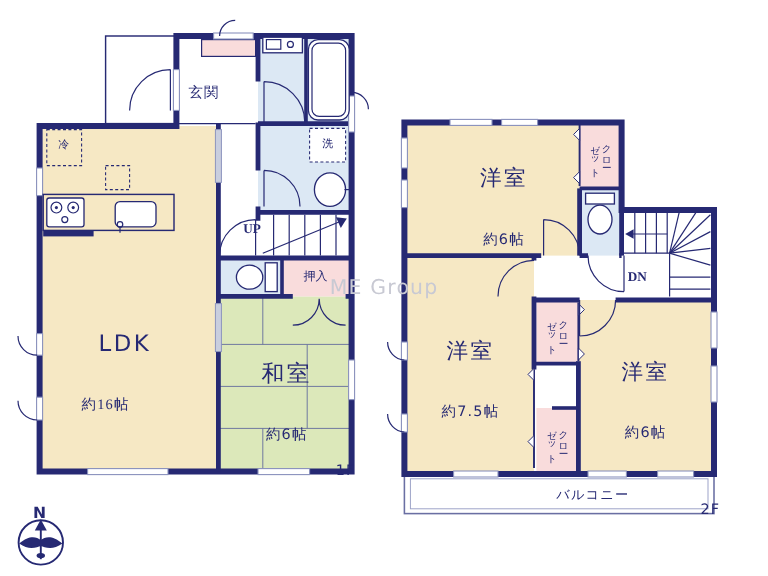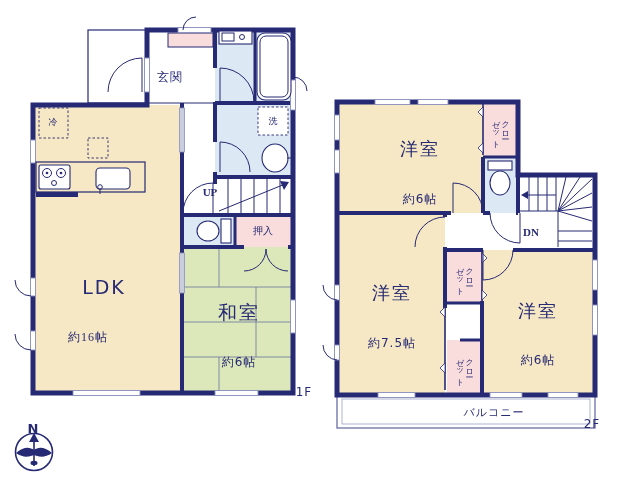--- a/index.html
+++ b/index.html
@@ -252,21 +252,21 @@
 
 <div class="lbl room-name" style="left:104px;top:287px;text-align:right;">LDK</div>
 <div class="lbl room-size" style="left:88px;top:309px;font-family:Liberation Serif, serif;">約16帖</div>
 <div class="lbl room-name" style="left:239px;top:312px;text-align:right;">和室</div>
 <div class="lbl room-size" style="left:239px;top:334px;">約6帖</div>
 <div class="lbl" style="left:170px;top:77px;font-size:12px;letter-spacing:1px;">玄関</div>
 <div class="lbl small-lbl" style="left:263px;top:231px;">押入</div>
 <div class="lbl tiny-lbl" style="left:273px;top:121px;">洗</div>
 <div class="lbl tiny-lbl" style="left:53px;top:122px;">冷</div>
 <div class="lbl stair-lbl" style="left:210px;top:192px;">UP</div>
-<div class="lbl floor-lbl" style="left:304px;top:392px;">1F</div>
+<div class="lbl floor-lbl" style="left:288px;top:392px;">1F</div>
 
 <div class="lbl room-name" style="left:420px;top:149px;font-size:18px;">洋室</div>
 <div class="lbl room-size" style="left:420px;top:171px;">約6帖</div>
 <div class="lbl room-name" style="left:392px;top:293px;font-size:18px;">洋室</div>
 <div class="lbl room-size" style="left:392px;top:315px;">約7.5帖</div>
 <div class="lbl room-name" style="left:538px;top:311px;font-size:18px;">洋室</div>
 <div class="lbl room-size" style="left:538px;top:332px;">約6帖</div>
 
 <div class="lbl vtext" style="left:500px;top:130px;">
   <span>クロー</span>
@@ -278,15 +278,16 @@
 </div>
 <div class="lbl vtext" style="left:464px;top:368px;">
   <span>クロー</span>
   <span>ゼット</span>
 </div>
 
 <div class="lbl" style="left:469px;top:412px;font-size:11px;letter-spacing:1px;margin-left:25px;">バルコニー</div>
 <div class="lbl stair-lbl" style="left:531px;top:232px;">DN</div>
 <div class="lbl floor-lbl" style="left:592px;top:424px;">2F</div>
 
+<div class="watermark" style="left:320px;top:240px;">ME Group</div>
 <div class="lbl north-lbl" style="left:33px;top:428px;">N</div>
 
 </div>
 
 </body></html>

